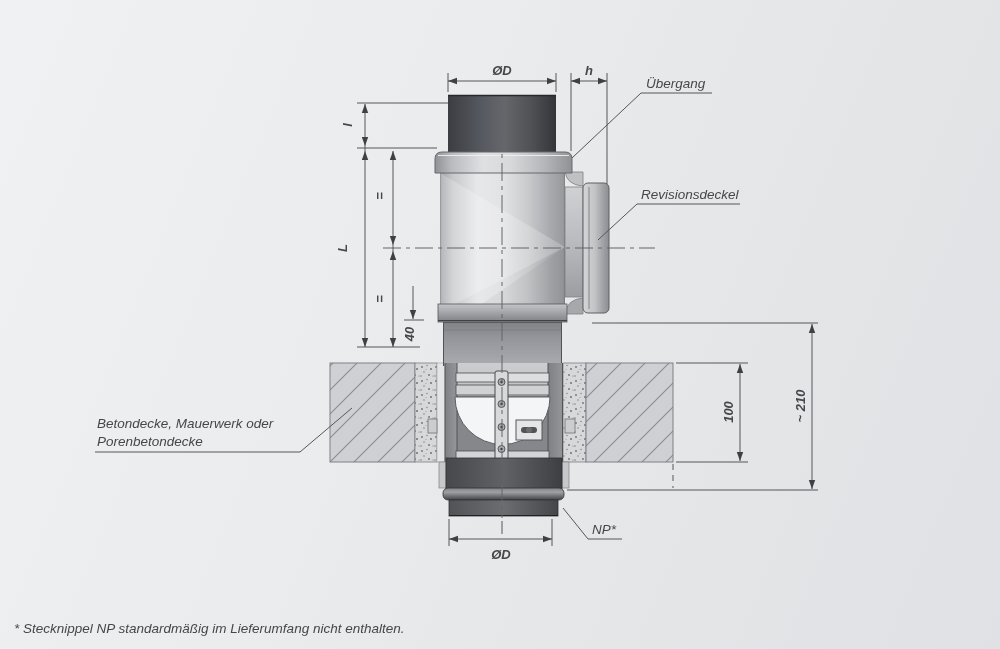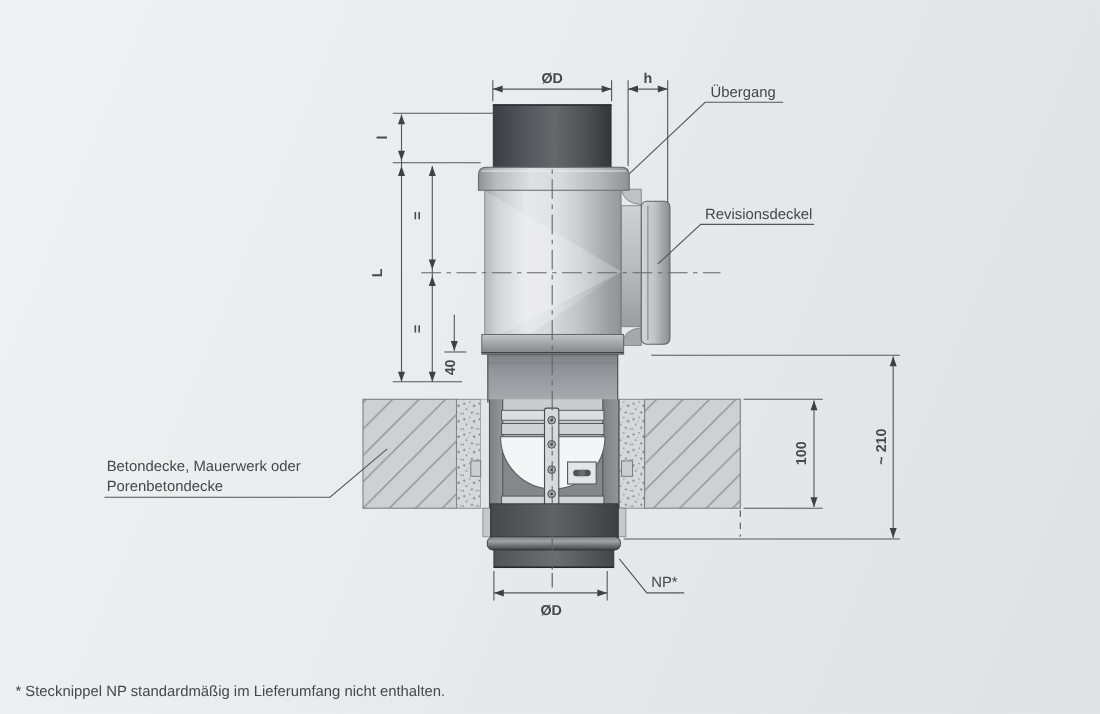--- a/index.html
+++ b/index.html
@@ -1,19 +1,20 @@
 <!DOCTYPE html>
 <html><head>
 <meta charset="utf-8">
 <style>
   html,body{margin:0;padding:0;}
   .stage{
     position:relative;width:1000px;height:649px;overflow:hidden;
     background:linear-gradient(112deg,#f0f1f2 0%,#eaeced 38%,#e5e7e9 62%,#dfe1e4 100%);
     font-family:"Liberation Sans",sans-serif;
+    font-style:italic;
   }
   svg{position:absolute;left:0;top:0;}
   .ln{stroke:#54565a;stroke-width:1;fill:none;}
   .ctr{stroke:#63656a;stroke-width:1;fill:none;stroke-dasharray:18 5 4 5;}
   .arr{fill:#3e4044;stroke:none;}
   .dimtxt{font-size:13px;font-weight:600;fill:#45474b;}
   .lbltxt{font-size:13.5px;font-weight:400;fill:#45474b;}
 </style>
 </head>
 <body>

